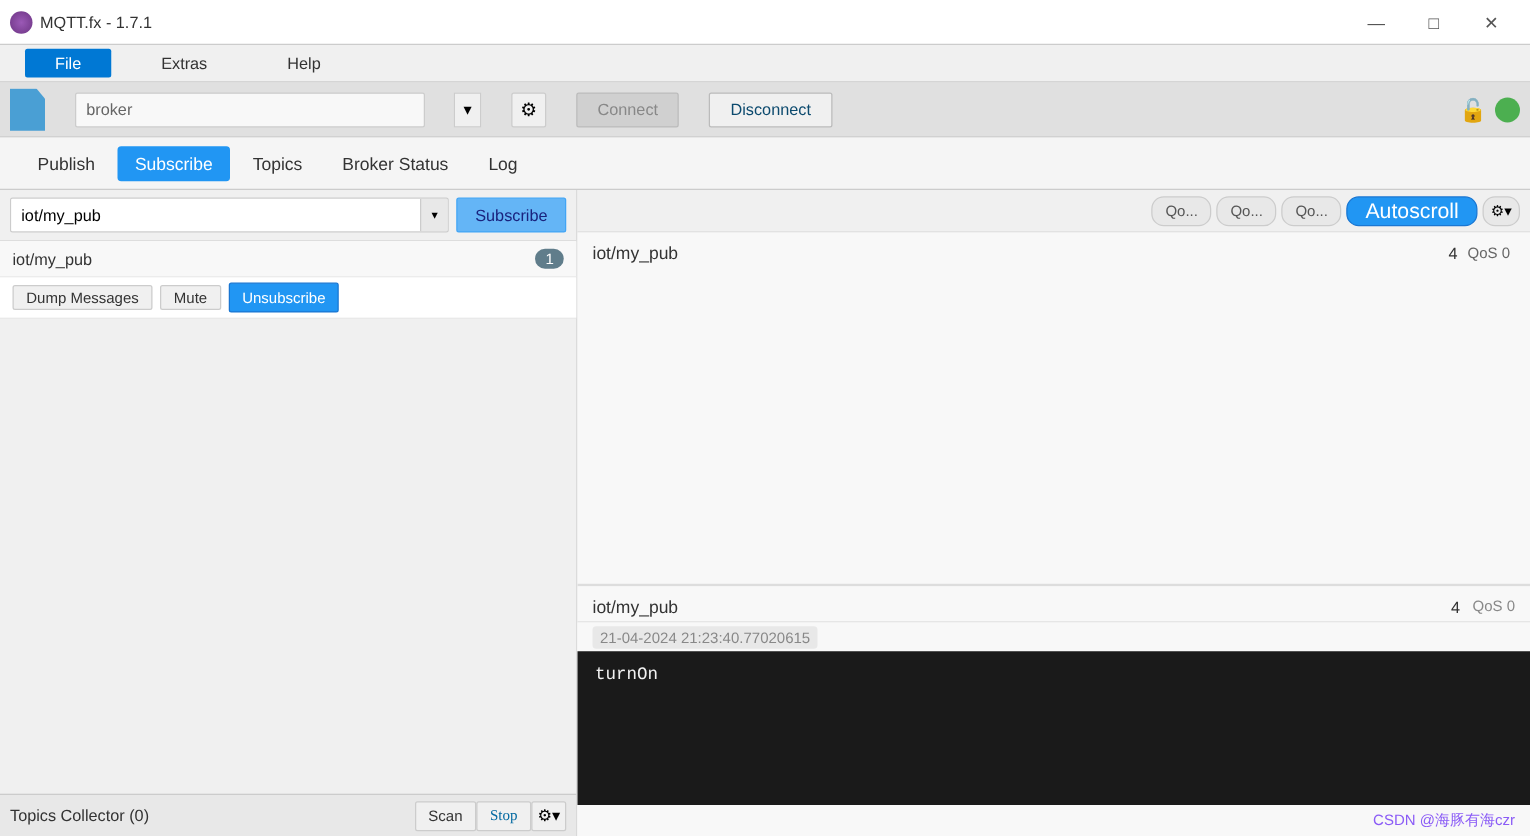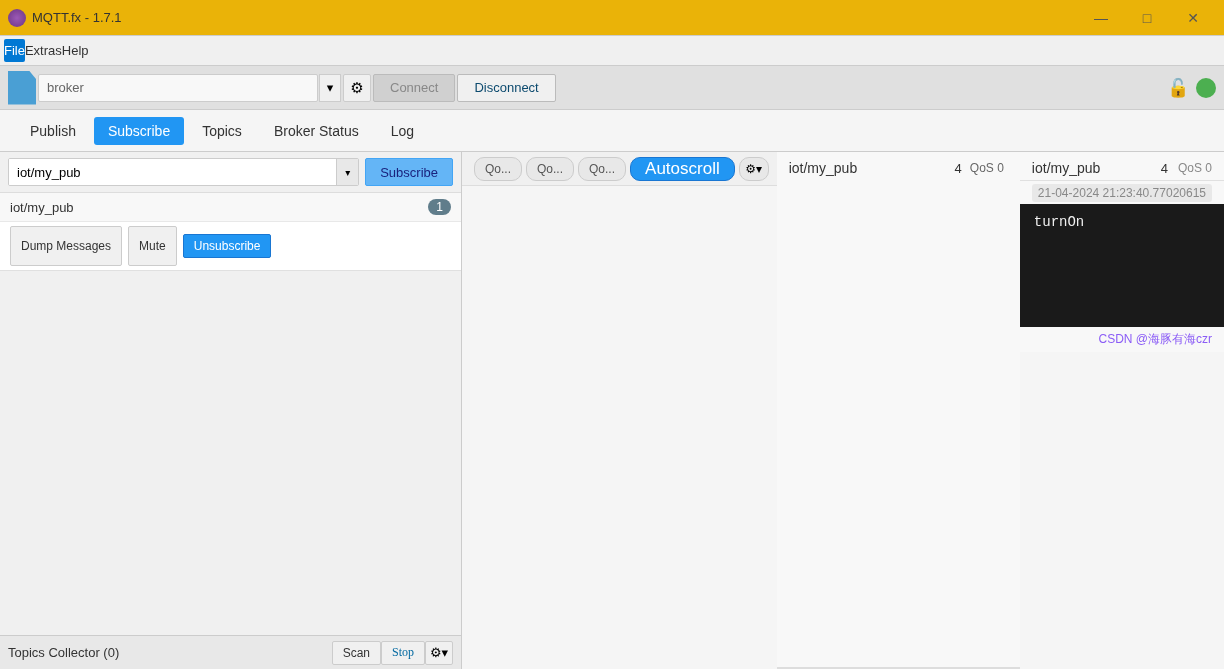--- a/index.html
+++ b/index.html
@@ -1,40 +1,40 @@
 <!DOCTYPE html>
 <html><head>
   <meta charset="utf-8">
   <style>
     * { box-sizing: border-box; margin: 0; padding: 0; }
     body { font-family: 'Segoe UI', Arial, sans-serif; font-size: 13px; background: #e8e8e8; width: 1224px; height: 669px; overflow: hidden; }
 
     
     .title-bar {
       display: flex; align-items: center; justify-content: space-between;
-      background: #eab308; height: 36px; padding: 0 8px;
+      background: #ffffff; height: 36px; padding: 0 8px;
       border-bottom: 1px solid #ccc;
     }
     .title-bar-left { display: flex; align-items: center; gap: 6px; }
     .title-logo { width: 18px; height: 18px; background: radial-gradient(circle, #9b59b6, #6c3483); border-radius: 50%; }
     .title-text { font-size: 13px; color: #333; }
     .title-controls { display: flex; gap: 0; }
     .title-btn { width: 46px; height: 36px; display: flex; align-items: center; justify-content: center; cursor: pointer; background: transparent; border: none; font-size: 14px; color: #555; }
 
     
     .menu-bar {
       display: flex; align-items: center; height: 30px;
       background: #f0f0f0; border-bottom: 1px solid #ccc; padding: 0 4px;
     }
-    .menu-item { padding: 4px 0; cursor: pointer; font-size: 13px; color: #333; border-radius: 2px; }
+    .menu-item { padding: 4px 24px; cursor: pointer; font-size: 13px; color: #333; border-radius: 2px; margin-left: 16px; }
     .menu-item.active { background: #0078d4; color: white; }
 
     
     .conn-bar {
-      display: flex; align-items: center; background: #e0e0e0; height: 44px; padding: 0 8px; gap: 2px;
+      display: flex; align-items: center; background: #e0e0e0; height: 44px; padding: 0 8px; gap: 24px;
       border-bottom: 1px solid #ccc;
     }
     .conn-file-icon { width: 28px; height: 34px; background: #4a9fd4; clip-path: polygon(0 0, 75% 0, 100% 25%, 100% 100%, 0 100%); position: relative; cursor: pointer; }
     .conn-broker-input {
       flex: 1; max-width: 280px; height: 28px; border: 1px solid #ccc; background: #f8f8f8;
       padding: 0 8px; font-size: 13px; color: #666; border-radius: 2px;
       display: flex; align-items: center; position: relative;
     }
     .conn-broker-input input { border: none; background: transparent; outline: none; flex: 1; font-size: 13px; color: #666; width: 100%; }
     .conn-broker-dropdown { width: 22px; height: 28px; border: 1px solid #ccc; background: #f0f0f0; display: flex; align-items: center; justify-content: center; cursor: pointer; margin-left: -1px; }
@@ -65,35 +65,35 @@
     .topic-input { flex: 1; border: none; outline: none; padding: 0 8px; font-size: 13px; }
     .topic-dropdown-btn { width: 22px; background: #e8e8e8; border-left: 1px solid #ccc; display: flex; align-items: center; justify-content: center; cursor: pointer; font-size: 10px; }
     .btn-subscribe { height: 28px; padding: 0 14px; background: #64b5f6; border: 1px solid #42a5f5; border-radius: 2px; cursor: pointer; font-size: 13px; color: #1a237e; font-weight: 500; }
 
     
     .topic-row { background: white; border-bottom: 1px solid #e0e0e0; padding: 0; }
     .topic-row-header { display: flex; align-items: center; padding: 6px 10px; background: #f8f8f8; border-bottom: 1px solid #e8e8e8; }
     .topic-row-name { flex: 1; font-size: 13px; color: #333; }
     .topic-badge { background: #607d8b; color: white; border-radius: 10px; padding: 1px 8px; font-size: 12px; }
     .topic-row-actions { display: flex; align-items: center; padding: 4px 10px; gap: 6px; background: white; }
-    .btn-action { height: 40px; padding: 0 10px; background: #f0f0f0; border: 1px solid #ccc; border-radius: 2px; cursor: pointer; font-size: 12px; color: #333; }
+    .btn-action { height: 20px; padding: 0 10px; background: #f0f0f0; border: 1px solid #ccc; border-radius: 2px; cursor: pointer; font-size: 12px; color: #333; }
     .btn-unsubscribe { height: 24px; padding: 0 10px; background: #2196f3; border: 1px solid #1976d2; border-radius: 2px; cursor: pointer; font-size: 12px; color: white; }
 
     
     .topic-list-area { flex: 1; background: #f0f0f0; }
 
     
     .topics-collector { display: flex; align-items: center; padding: 4px 8px; background: #e8e8e8; border-top: 1px solid #ccc; height: 34px; }
     .topics-collector-label { flex: 1; font-size: 13px; color: #333; }
     .btn-scan { height: 24px; padding: 0 10px; background: #f0f0f0; border: 1px solid #ccc; border-radius: 2px; cursor: pointer; font-size: 12px; color: #333; }
     .btn-stop { height: 24px; padding: 0 10px; background: #f0f0f0; border: 1px solid #ccc; border-radius: 2px; cursor: pointer; font-size: 12px; color: #0369a1; font-family: Liberation Serif, serif; }
     .btn-gear-small { width: 28px; height: 24px; background: #f0f0f0; border: 1px solid #ccc; border-radius: 2px; cursor: pointer; font-size: 13px; display: flex; align-items: center; justify-content: center; }
 
     
-    .right-panel { flex: 1; display: flex; flex-direction: row; background: #f5f5f5; }
+    .right-panel { flex: 1; display: flex; flex-direction: column; background: #f5f5f5; }
 
     
     .qos-bar { display: flex; align-items: center; padding: 4px 8px; background: #f0f0f0; border-bottom: 1px solid #ddd; gap: 4px; height: 34px; }
     .btn-qos { height: 24px; padding: 0 10px; background: #e8e8e8; border: 1px solid #ccc; border-radius: 10px; cursor: pointer; font-size: 12px; color: #555; }
     .btn-autoscroll { height: 24px; padding: 0 14px; background: #2196f3; border: 1px solid #1976d2; border-radius: 10px; cursor: pointer; font-size: 17px; color: white; }
     .btn-settings-gear { width: 30px; height: 24px; background: #e8e8e8; border: 1px solid #ccc; border-radius: 10px; cursor: pointer; font-size: 12px; display: flex; align-items: center; justify-content: center; }
     .qos-spacer { flex: 1; }
 
     
     .msg-panel-top { flex: 1; background: #f8f8f8; border-bottom: 2px solid #ddd; display: flex; flex-direction: column; }

